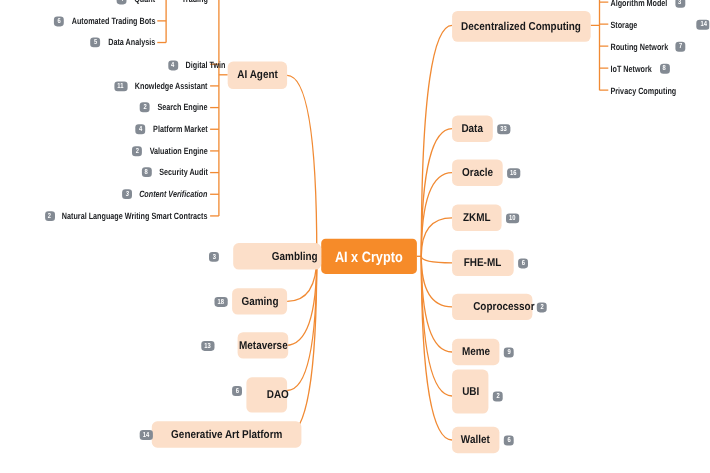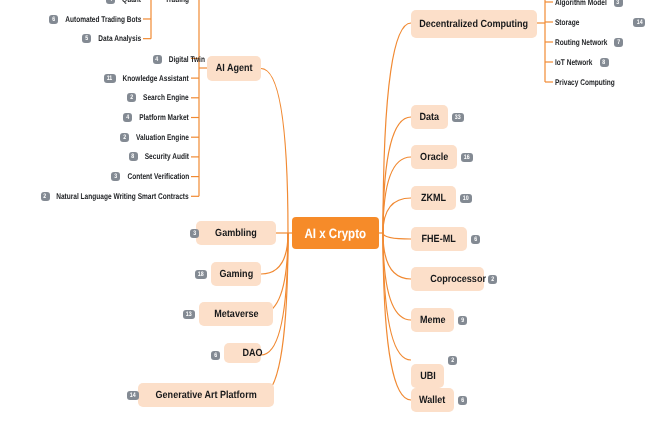--- a/index.html
+++ b/index.html
@@ -81,39 +81,39 @@
   </div>
 
   <div class="node n-sub" style="left:207px;top:56px;width:54px;height:25px;">
     <span class="txt">AI Agent</span>
   </div>
   <div class="node n-sub" style="left:411px;top:10px;width:126px;height:28px;">
     <span class="txt">Decentralized Computing</span>
   </div>
 
   <div id="generated">
-      <div class="node n-sub" style="left: 196px; top: 221px; width: 80px; height: 24px;">
+      <div class="node n-sub" style="left: 212px; top: 221px; width: 80px; height: 24px; justify-content: flex-end;">
         <span class="txt">Gambling</span>
       </div>
       <div class="badge" style="position: absolute; top: 228.5px; right: 446px;">
         <span class="txt">3</span>
       </div>
       <div class="node n-sub" style="left: 211px; top: 262px; width: 50px; height: 24px;">
         <span class="txt">Gaming</span>
       </div>
       <div class="badge b2" style="position: absolute; top: 269.5px; right: 438px;">
         <span class="txt">18</span>
       </div>
-      <div class="node n-sub" style="left: 199px; top: 302px; width: 74px; height: 24px;">
+      <div class="node n-sub" style="left: 216px; top: 302px; width: 46px; height: 24px;">
         <span class="txt">Metaverse</span>
       </div>
       <div class="badge b2" style="position: absolute; top: 309.5px; right: 450px;">
         <span class="txt">13</span>
       </div>
-      <div class="node n-sub" style="left: 224px; top: 343px; width: 37px; height: 20px; padding-left: 21px;">
+      <div class="node n-sub" style="left: 224px; top: 343px; width: 37px; height: 32px; padding-left: 21px;">
         <span class="txt">DAO</span>
       </div>
       <div class="badge" style="position: absolute; top: 350.5px; right: 425px;">
         <span class="txt">6</span>
       </div>
       <div class="node n-sub" style="left: 138px; top: 383px; width: 136px; height: 24px;">
         <span class="txt">Generative Art Platform</span>
       </div>
       <div class="badge b2" style="position: absolute; top: 390.5px; right: 506px;">
         <span class="txt">14</span>
@@ -147,21 +147,21 @@
       </div>
       <div class="badge" style="position: absolute; top: 274.5px; left: 488px;">
         <span class="txt">2</span>
       </div>
       <div class="node n-sub" style="left: 411px; top: 308px; width: 43px; height: 24px;">
         <span class="txt">Meme</span>
       </div>
       <div class="badge" style="position: absolute; top: 315.5px; left: 458px;">
         <span class="txt">9</span>
       </div>
-      <div class="node n-sub" style="left: 411px; top: 364px; width: 33px; height: 24px;">
+      <div class="node n-sub" style="left: 411px; top: 336px; width: 33px; height: 40px;">
         <span class="txt">UBI</span>
       </div>
       <div class="badge" style="position: absolute; top: 355.5px; left: 448px;">
         <span class="txt">2</span>
       </div>
       <div class="node n-sub" style="left: 411px; top: 388px; width: 43px; height: 24px;">
         <span class="txt">Wallet</span>
       </div>
       <div class="badge" style="position: absolute; top: 395.5px; left: 458px;">
         <span class="txt">6</span>
@@ -212,21 +212,21 @@
         </span>
       </div>
       <div class="leafrow l" style="top: 150.9px; right: 456px;">
         <div class="badge" style="margin-right: 7px;">
           <span class="txt">8</span>
         </div>
         <span class="lbl-wrap" style="width: 44.1906px;">
           <span class="leaf-label">Security Audit</span>
         </span>
       </div>
-      <div class="leafrow l" style="top: 170.6px; right: 456px;">
+      <div class="leafrow l" style="top: 170.6px; right: 456px; font-style: italic;">
         <div class="badge" style="margin-right: 7px;">
           <span class="txt">3</span>
         </div>
         <span class="lbl-wrap" style="width: 61.9163px;">
           <span class="leaf-label">Content Verification</span>
         </span>
       </div>
       <div class="leafrow l" style="top: 190.3px; right: 456px;">
         <div class="badge" style="margin-right: 7px;">
           <span class="txt">2</span>

